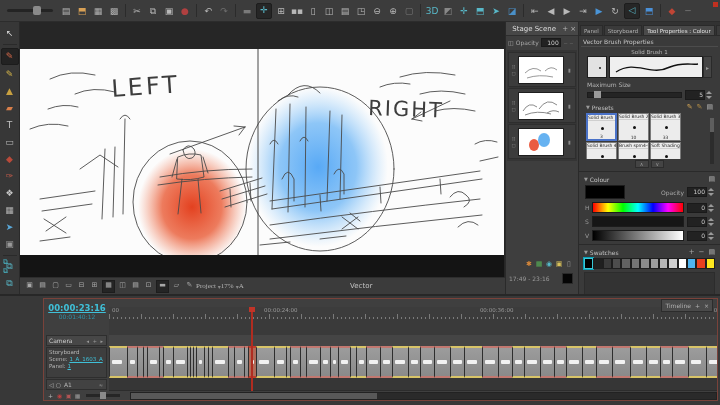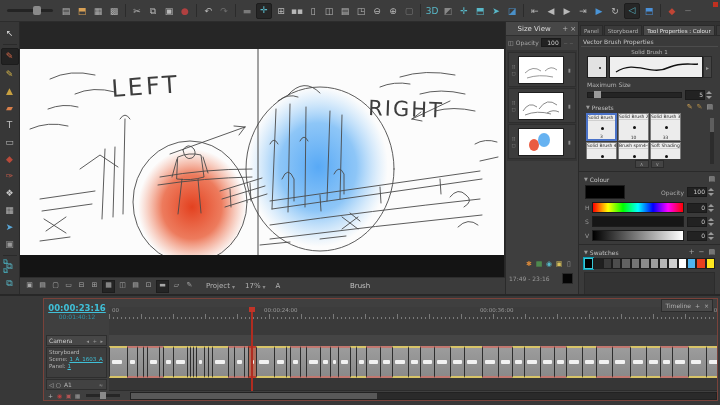--- a/index.html
+++ b/index.html
@@ -25,21 +25,21 @@
   .bulb:after{content:"";position:absolute;left:3px;top:8px;width:3px;height:3px;background:#9a8a40;}
   
   .stage{position:absolute;left:20px;top:22px;width:485px;height:255px;background:#262626;}
   .canvas{position:absolute;left:0px;top:27px;width:484px;height:206px;background:#fcfcfc;}
   .letterbox{position:absolute;left:0px;top:233px;width:484px;height:22px;background:#141414;}
   
   .statusbar{position:absolute;left:20px;top:277px;width:485px;height:17px;background:#3b3b3b;
              border-top:1px solid #2d2d2d;display:flex;align-items:center;padding-left:3px;box-sizing:border-box;font-size:7px;}
   .st-ic{flex:none;width:11px;height:11px;margin:0 1px;font-size:7px;line-height:11px;text-align:center;color:#a8a8a8;}
   .st-ic.on{background:#252525;border:1px solid #1d1d1d;line-height:9px;}
-  .st-lbl{color:#b5b5b5;margin-left:10px;}
+  .st-lbl{color:#b5b5b5;font-family:Liberation Serif, serif;}
   .st-caret{color:#8a8a8a;font-size:6px;margin-left:2px;}
   .st-tool{position:absolute;left:330px;color:#c2c2c2;}
   
   .stageview{position:absolute;left:505px;top:22px;width:73px;height:272px;background:#3e3e3e;
              border-left:1px solid #2a2a2a;box-sizing:border-box;}
   .sv-head{height:13px;background:#474747;display:flex;align-items:center;font-size:7px;color:#dcdcdc;border-bottom:1px solid #2e2e2e;}
   .sv-title{flex:1;text-align:center;}
   .sv-x{flex:none;font-size:7px;color:#b5b5b5;margin-right:2px;}
   .sv-oprow{display:flex;align-items:center;height:13px;font-size:6px;color:#a8a8a8;padding:0 2px;}
   .sv-opval{background:#222;border:1px solid #1a1a1a;color:#ccc;width:16px;text-align:right;padding:0 1px;margin-left:2px;}
@@ -297,26 +297,26 @@
         <span class="st-ic">⊡</span>
         <span class="st-ic on">▬</span>
         <span class="st-ic">▱</span>
         <span class="st-ic">✎</span>
       </span>
     <span class="st-lbl">Project</span>
     <span class="st-caret">▾</span>
     <span class="st-lbl">17%</span>
     <span class="st-caret">▾</span>
     <span class="st-lbl">A</span>
-    <span class="st-tool">Brush</span>
+    <span class="st-tool">Vector</span>
   </div>
 
   <div class="stageview">
     <div class="sv-head">
-      <span class="sv-title">Size View</span>
+      <span class="sv-title">Stage Scene</span>
       <span class="sv-x">+</span>
       <span class="sv-x">×</span>
     </div>
     <div class="sv-oprow">
       <span>◫</span>
       <span style="margin-left:2px">Opacity</span>
       <span class="sv-opval">100</span>
       <span class="sv-dim">‒ ‒</span>
     </div>
     <div class="sv-layers">

